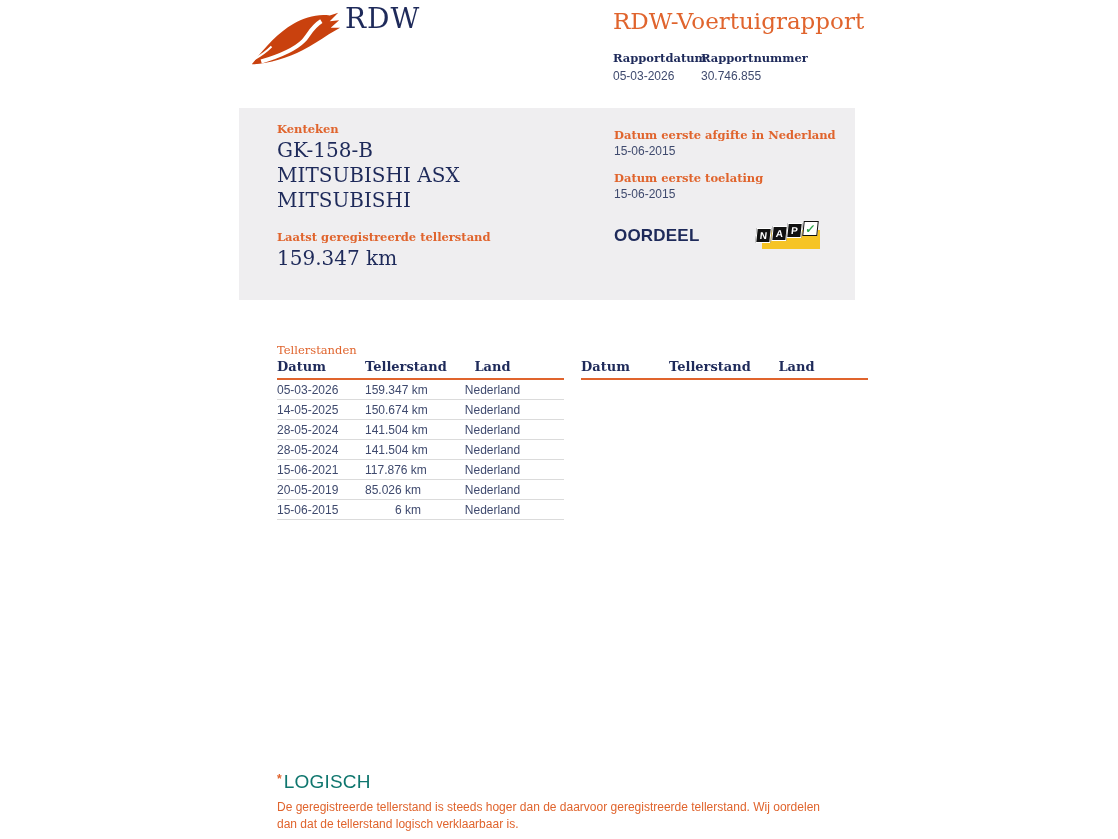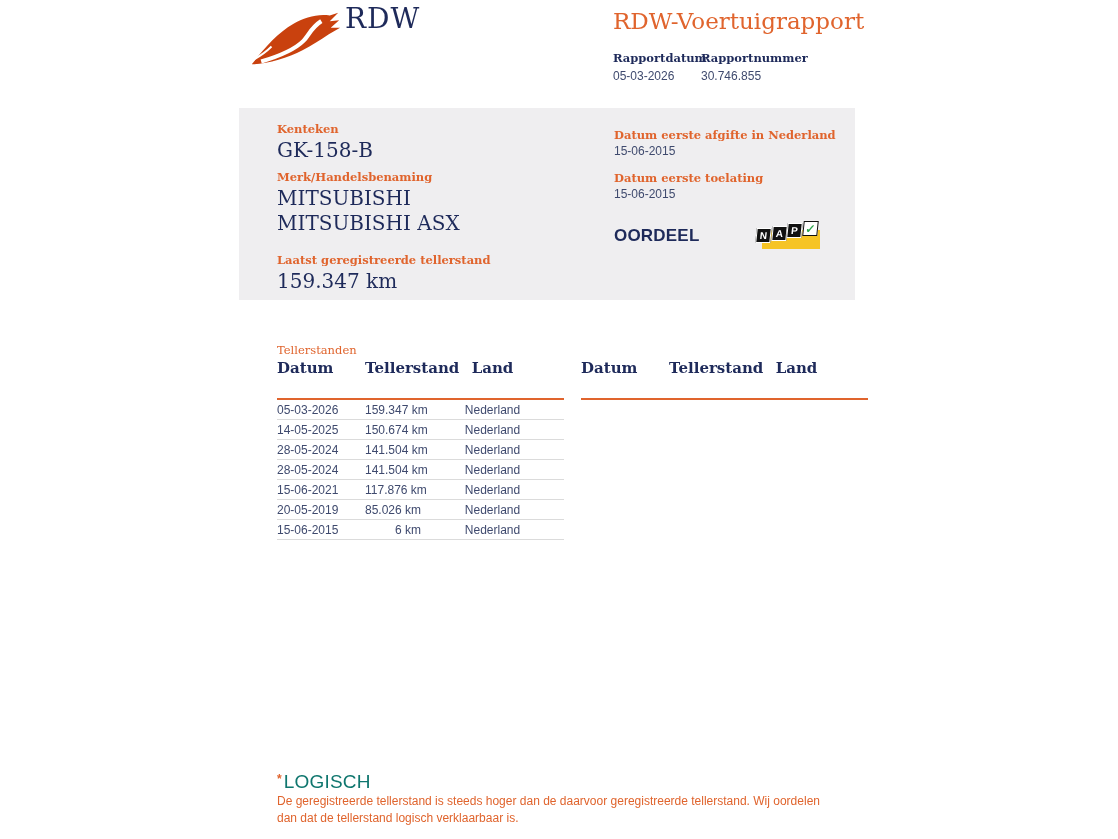--- a/index.html
+++ b/index.html
@@ -76,43 +76,43 @@
 
   
   .section-title {
     position:absolute; left:277px; top:343px;
     font-family:"DejaVu Serif", serif; font-weight:normal; font-size:11.5px;
     color:#e0642d;
   }
   .tables-wrap { position:absolute; left:277px; top:359px; display:flex; gap:17px; }
   table.km { border-collapse:collapse; width:287px; table-layout:fixed; }
   table.km th {
-    font-family:"DejaVu Serif", serif; font-weight:bold; font-size:15px;
-    color:#1e2a5a; text-align:left; padding:0 0 21px 0;
+    font-family:"DejaVu Serif", serif; font-weight:bold; font-size:13px;
+    color:#1e2a5a; text-align:left; padding:0 0 4px 0;
     border-bottom:2px solid #e0642d; white-space:nowrap; overflow:visible;
   }
   table.km td {
     font-size:12px; color:#3f4a6e; padding:3px 0 2px 0;
     border-bottom:1px solid #dbdbdb; white-space:nowrap;
   }
   table.km .c0 { width:88px; text-align:left; }
   table.km .c1 { width:56px; }
   table.km td.c1 { text-align:right; }
   table.km th.c1 { text-align:left; }
   table.km .c2 { text-align:center; }
 
   
   .footnote { position:absolute; left:277px; top:771px; width:552px; }
   .footnote-head { display:flex; align-items:flex-start; }
   .footnote-star { color:#e0642d; font-size:12px; font-weight:bold; margin-right:2px; padding-top:1px; }
   .footnote-title {
     font-weight:normal; font-size:19px; color:#0f766e; letter-spacing:0.2px;
   }
   .footnote-text {
-    margin-top:0; font-size:12px; line-height:17px; color:#e0642d;
+    margin-top:6px; font-size:12px; line-height:17px; color:#e0642d;
   }
 </style>
 </head>
 <body>
 
 <div class="page">
 
   <svg class="logo-mark" viewBox="0 0 96 66" xmlns="http://www.w3.org/2000/svg">
     <path fill="#c9410e" d="M2 60 C14 44 30 26 46 17 C58 10 72 6 85 8 L94 5 L85 14 L95 13 L86 21 L96 21 L84 28 C75 34 66 40 56 45 C40 53 18 60 2 60 Z"></path>
     <path fill="none" stroke="#ffffff" stroke-width="4.5" d="M12 57 C32 51 47 45 57 35 C63 29 65 21 76 14"></path>
@@ -131,23 +131,22 @@
         <div class="meta-label">Rapportnummer</div>
         <div class="meta-value">30.746.855</div>
       </div>
     </div>
   </div>
 
   <div class="panel">
     <div class="panel-left">
       <div class="lbl">Kenteken</div>
       <div class="big-val">GK-158-B</div>
-      <div class="lbl mt6">Merk/Handelsbenaming</div>
+      <div class="big-val">MITSUBISHI ASX</div>
       <div class="big-val">MITSUBISHI</div>
-      <div class="big-val">MITSUBISHI ASX</div>
       <div class="lbl mt16">Laatst geregistreerde tellerstand</div>
       <div class="big-val">159.347 km</div>
     </div>
 
     <div class="panel-right">
       <div class="lbl">Datum eerste afgifte in Nederland</div>
       <div class="sm-val">15-06-2015</div>
       <div class="lbl mt12">Datum eerste toelating</div>
       <div class="sm-val">15-06-2015</div>
       <div class="verdict">

